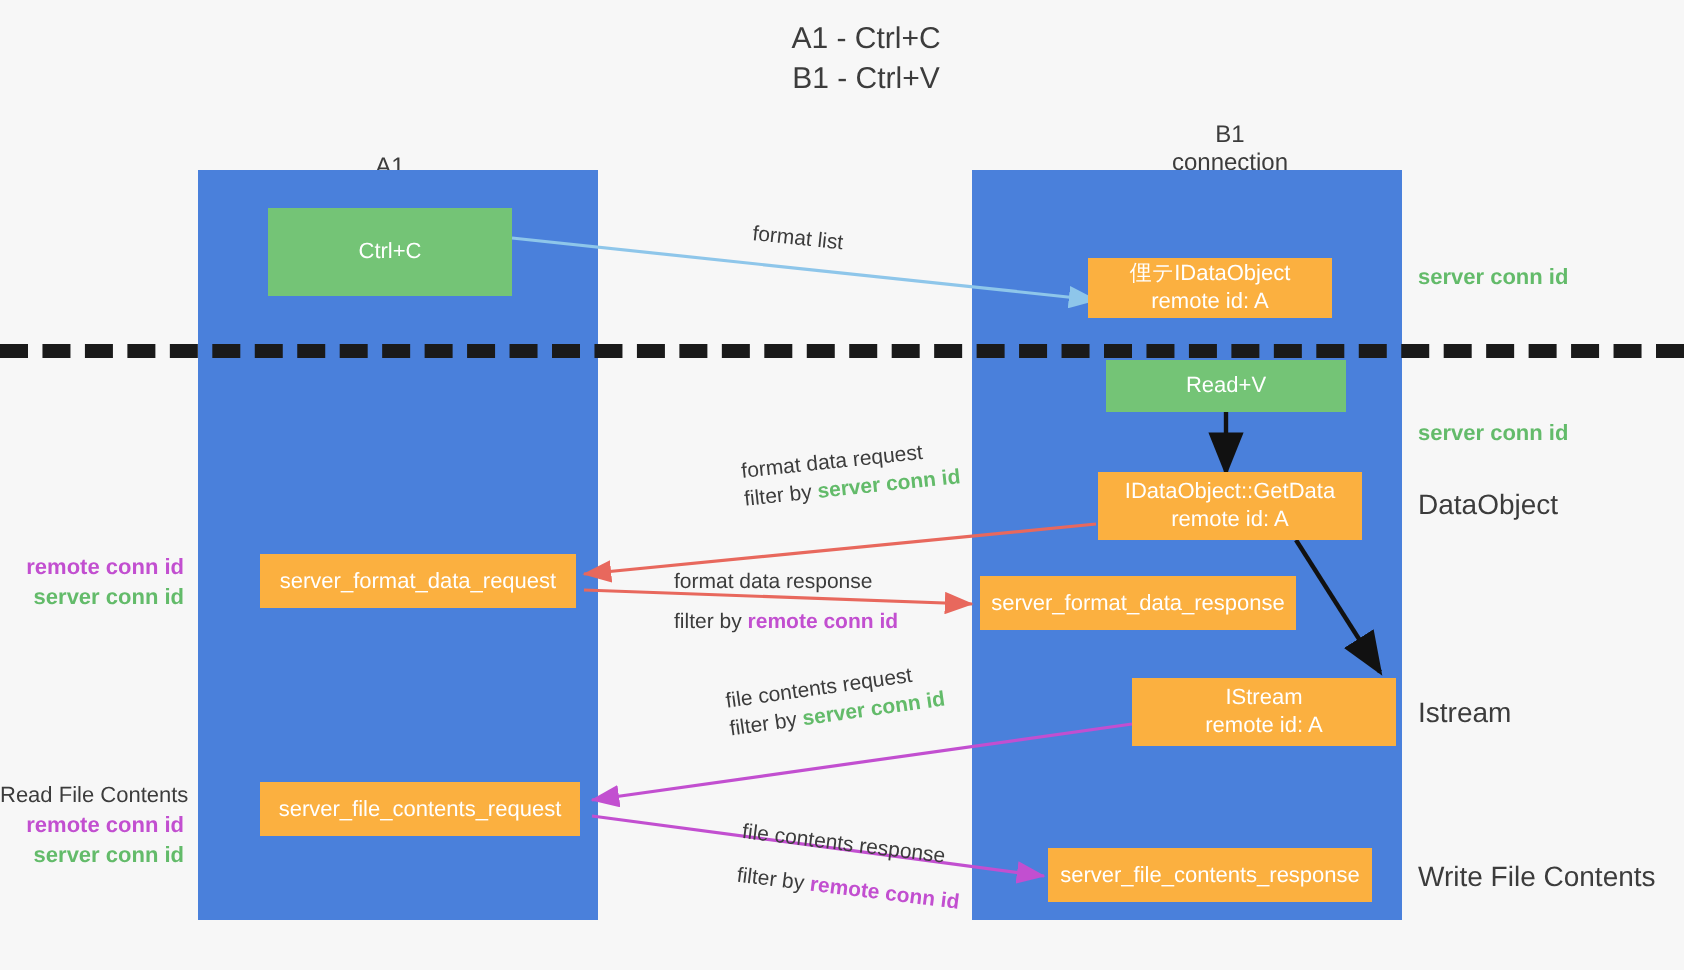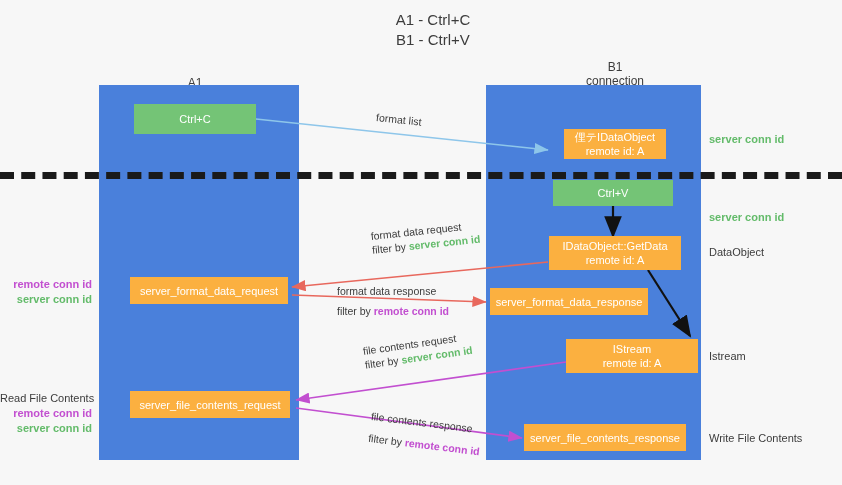--- a/index.html
+++ b/index.html
@@ -61,21 +61,21 @@
     font-size: 10.5px;
     color: #3c3c3c;
     line-height: 14px;
     white-space: nowrap;
   }
   .edge-label.rot { transform-origin: left top; }
   .cid-green { color: #63bb6a; font-weight: bold; }
   .cid-magenta { color: #c24fd0; font-weight: bold; }
   .side-label {
     position: absolute;
-    font-size: 11px;
+    font-size: 14px;
     color: #3c3c3c;
     line-height: 15px;
     white-space: nowrap;
   }
   .side-green {
     position: absolute;
     font-size: 11px;
     color: #63bb6a;
     font-weight: bold;
     line-height: 15px;
@@ -142,31 +142,31 @@
 
     <line x1="548" y1="262" x2="292" y2="287" stroke="#e8685d" stroke-width="1.6" marker-end="url(#ah-red)"></line>
 
     <line x1="292" y1="295" x2="486" y2="302" stroke="#e8685d" stroke-width="1.6" marker-end="url(#ah-red)"></line>
 
     <line x1="566" y1="362" x2="296" y2="400" stroke="#c24fd0" stroke-width="1.6" marker-end="url(#ah-mag)"></line>
 
     <line x1="296" y1="408" x2="522" y2="438" stroke="#c24fd0" stroke-width="1.6" marker-end="url(#ah-mag)"></line>
   </svg>
 
-  <div class="node green" style="left:134px; top:104px; width:122px; height:30px;">
+  <div class="node green" style="left:134px; top:104px; width:122px; height:44px;">
     <span>Ctrl+C</span>
   </div>
 
-  <div class="node orange" style="left:564px; top:129px; width:102px; height:30px;">
+  <div class="node orange" style="left:544px; top:129px; width:122px; height:30px;">
     <span>俚テIDataObject</span>
     <span>remote id: A</span>
   </div>
 
   <div class="node green" style="left:553px; top:180px; width:120px; height:26px;">
-    <span>Ctrl+V</span>
+    <span>Read+V</span>
   </div>
 
   <div class="node orange" style="left:549px; top:236px; width:132px; height:34px;">
     <span>IDataObject::GetData</span>
     <span>remote id: A</span>
   </div>
 
   <div class="node orange" style="left:566px; top:339px; width:132px; height:34px;">
     <span>IStream</span>
     <span>remote id: A</span>

